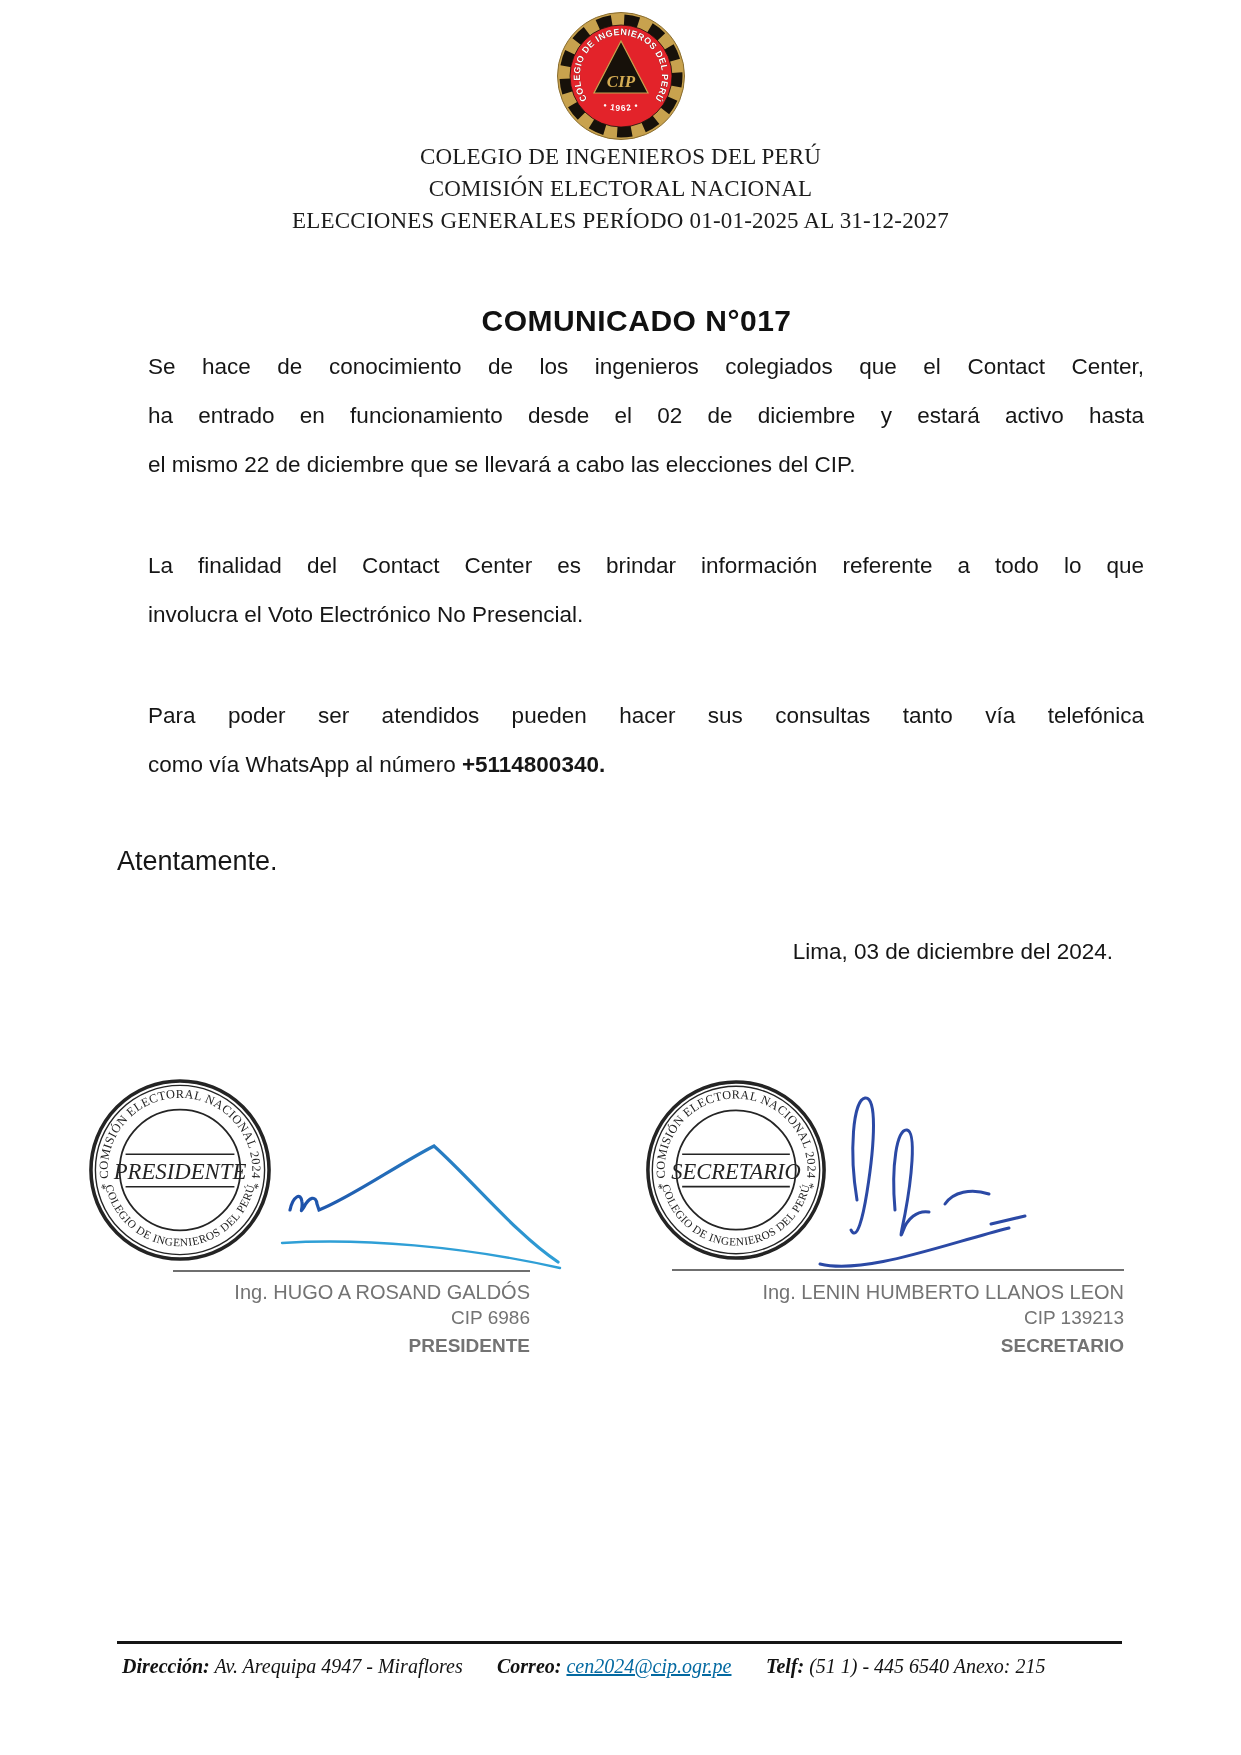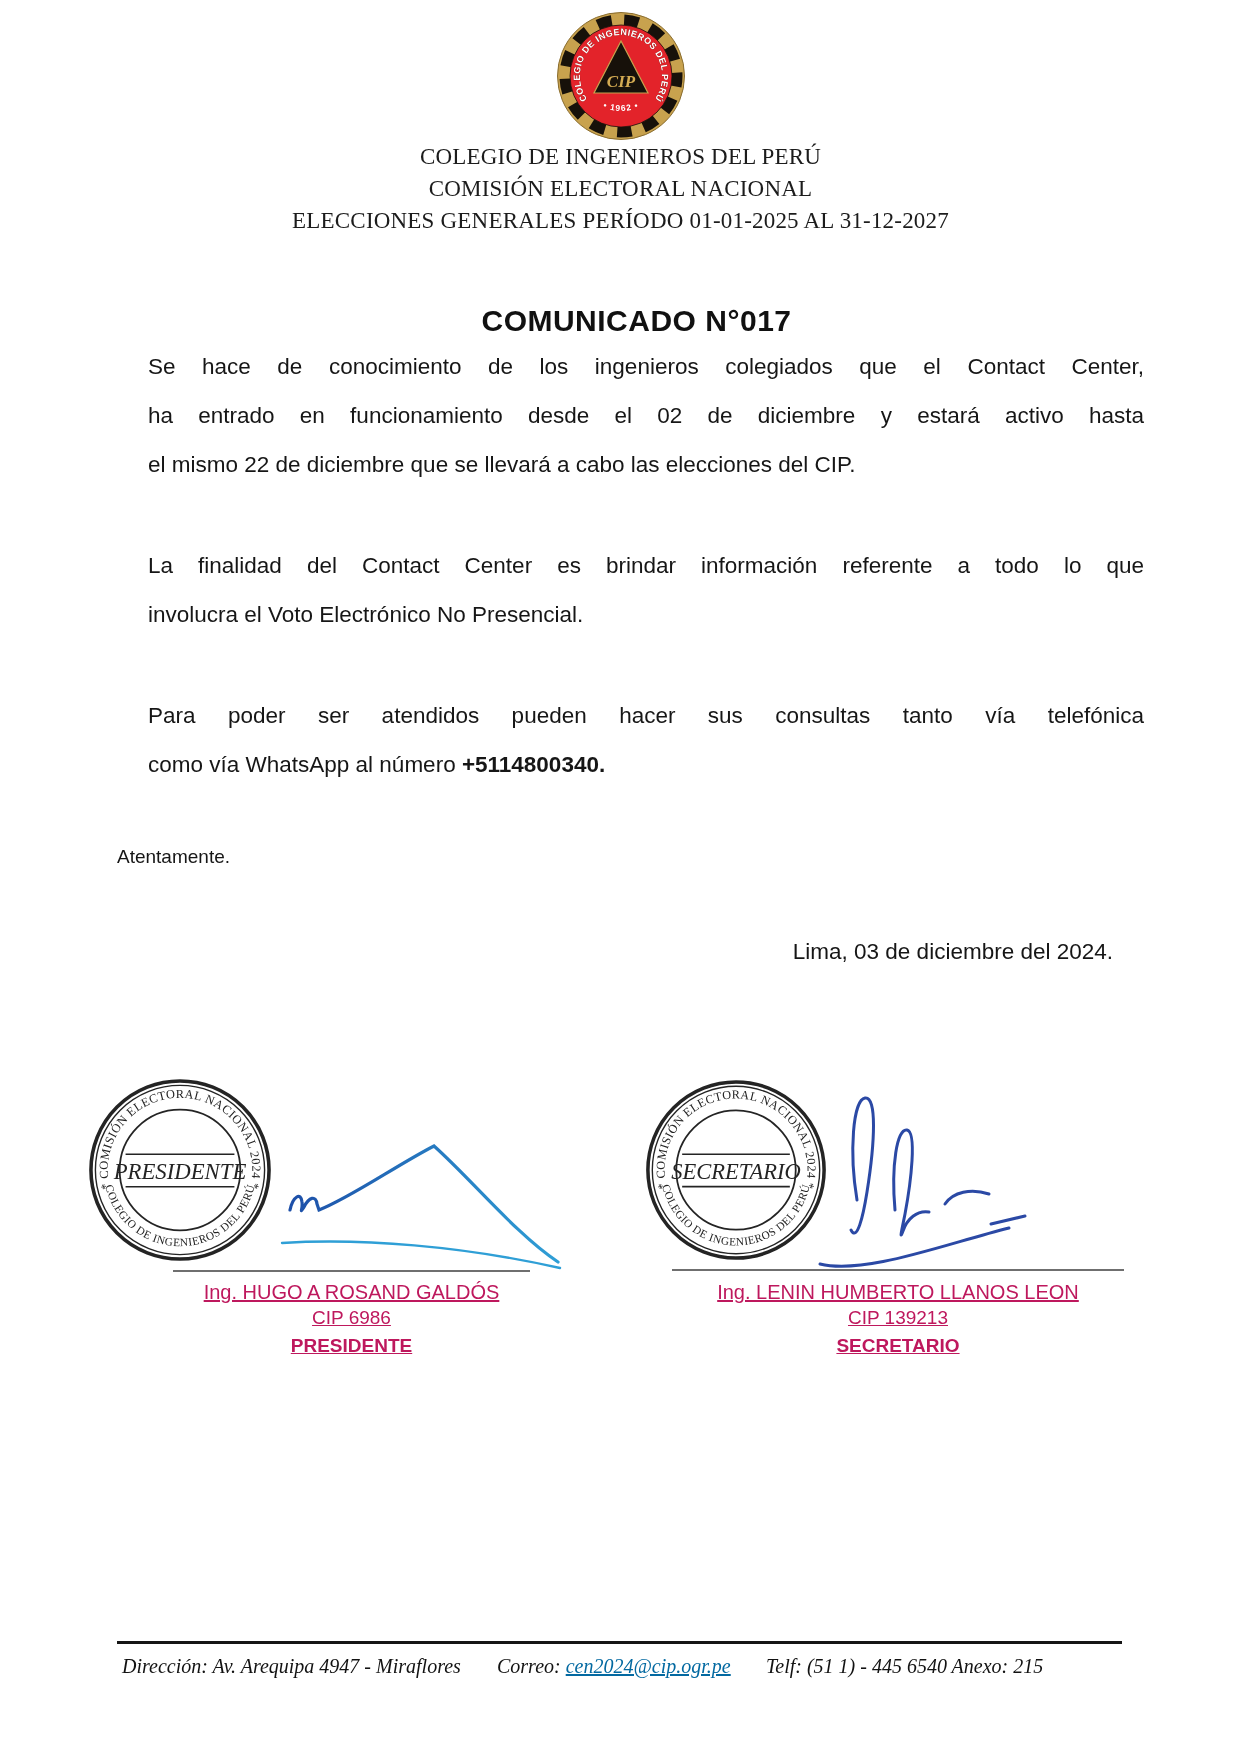--- a/index.html
+++ b/index.html
@@ -14,39 +14,39 @@
   .logo-mono{font-family:"Liberation Serif",serif;font-size:17px;font-weight:bold;font-style:italic;fill:#d4ab52;}
   .letterhead{position:absolute;top:141px;left:0;width:100%;text-align:center;
               font-family:"Liberation Serif",serif;font-size:23px;line-height:32px;color:#1c1c1c;letter-spacing:.2px;}
 
   
   .title{position:absolute;top:288px;left:0;width:100%;text-align:center;margin:16px;
          font-size:30px;font-weight:bold;letter-spacing:.5px;color:#111;}
   .para{position:absolute;left:117px;width:996px;font-size:22.5px;line-height:49px;margin-left:31px;}
   .p1{top:342px}.p2{top:541px}.p3{top:691px}
   .jline{text-align:justify;text-align-last:justify;}
-  .closing{position:absolute;left:117px;top:846px;font-size:19px;}
+  .closing{position:absolute;left:117px;top:846px;font-size:27px;}
   .dateline{position:absolute;left:117px;top:939px;width:996px;text-align:right;font-size:22.5px;}
 
   
   .stamp{position:absolute;}
   .stamp-arc{font-family:"Liberation Serif",serif;font-size:12.5px;letter-spacing:.4px;fill:#242424;}
   .stamp-arc-b{font-family:"Liberation Serif",serif;font-size:11.5px;letter-spacing:.4px;fill:#242424;}
   .stamp-role{font-family:"Liberation Serif",serif;font-style:italic;font-size:23px;fill:#242424;}
   .sig{position:absolute;}
   .sigline{position:absolute;height:2px;background:#6f6f6f;}
-  .sigblock{position:absolute;top:1279px;text-align:center;line-height:26px;font-size:20px;color:#be185d;text-decoration:underline;}
+  .sigblock{position:absolute;top:1279px;text-align:right;line-height:26px;font-size:20px;color:#737373;}
   .sigcip{font-size:19px;}
   .sigrole{font-size:19px;font-weight:bold;margin-top:2px;}
 
   
   .footer-rule{position:absolute;left:117px;top:1641px;width:1005px;height:2.5px;background:#151515;}
   .footer-item{position:absolute;top:1655px;font-family:"Liberation Serif",serif;font-style:italic;
                font-size:20px;color:#121212;white-space:nowrap;}
-  .flabel{font-weight:normal;margin-top:16px;}
+  .flabel{font-weight:bold;margin-top:16px;}
   .femail{color:#0369a1;text-decoration:underline;cursor:pointer;}
 </style>
 </head>
 <body>
 
 <div class="page">
 
   <svg class="logo" viewBox="0 0 130 130">
     <circle cx="65" cy="65" r="63.5" fill="#c8a24e" stroke="#8a6d2f" stroke-width="1"></circle>
     <circle cx="65" cy="65" r="56" fill="none" stroke="#17110a" stroke-width="11" stroke-dasharray="14.5 12.57" stroke-dashoffset="4"></circle>

